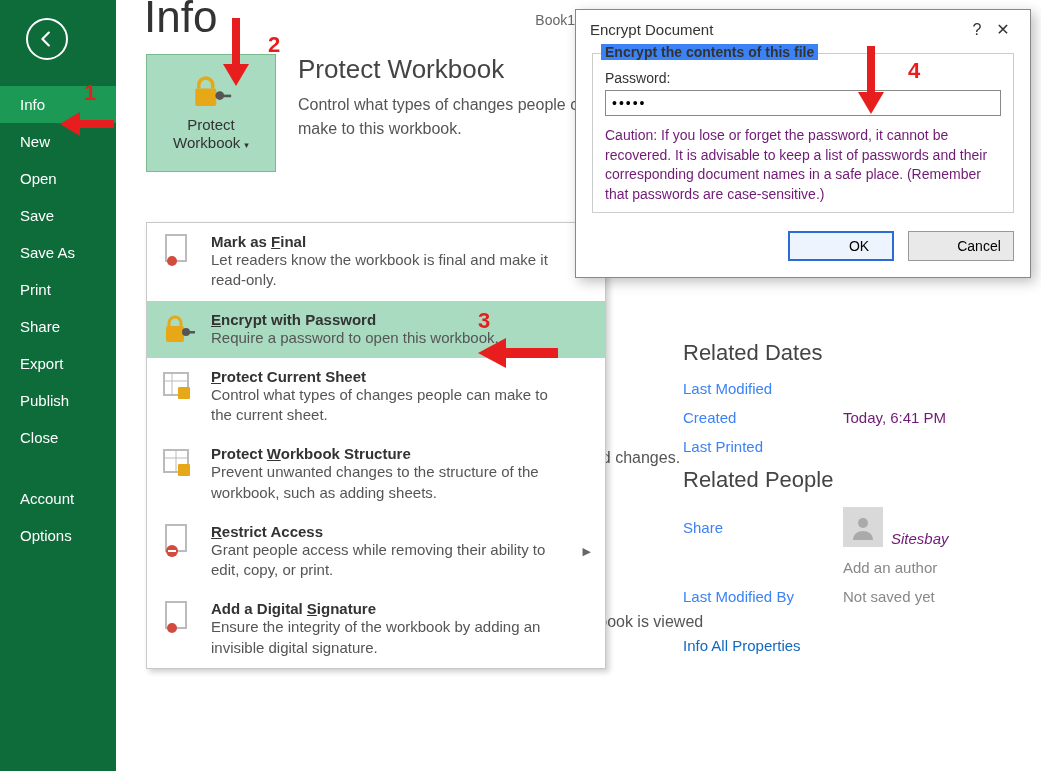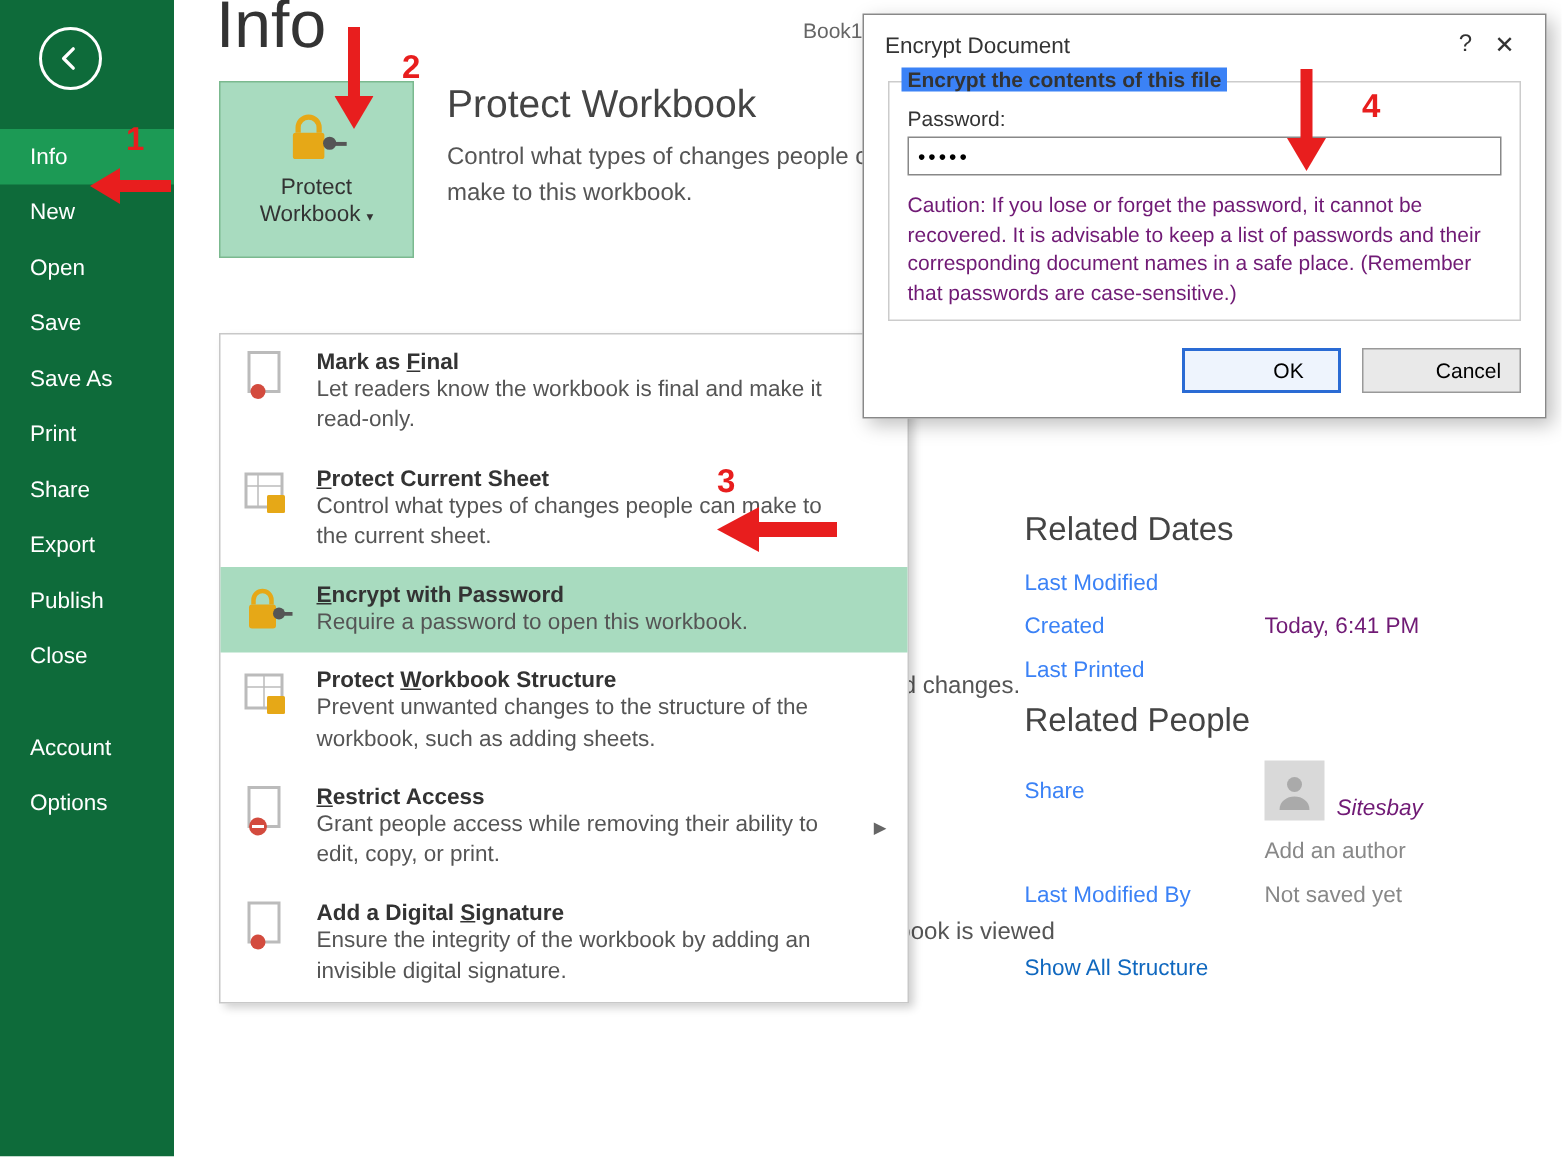--- a/index.html
+++ b/index.html
@@ -201,46 +201,46 @@
             <svg width="34" height="36" viewBox="0 0 34 36">
               <rect x="4" y="2" width="20" height="26" fill="none" stroke="#bbb" stroke-width="2"></rect>
               <circle cx="10" cy="28" r="5" fill="#d34b3e"></circle>
             </svg>
           </div>
         <div class="dd-text">
             <div class="t"><span>Mark as </span><u>F</u><span>inal</span></div>
             <div class="d">Let readers know the workbook is final and make it read-only.</div>
           </div>
       </div>
+      <div class="dd-item sel">
+        <div class="dd-icon">
+            <svg width="34" height="34" viewBox="0 0 34 34">
+              <rect x="4" y="14" width="18" height="16" rx="2" fill="#e6a817"></rect>
+              <path d="M7 14v-3a6 6 0 0 1 12 0v3" stroke="#e6a817" stroke-width="3" fill="none"></path>
+              <circle cx="24" cy="20" r="4" fill="#555"></circle>
+              <rect x="26" y="19" width="7" height="2.5" fill="#555"></rect>
+            </svg>
+          </div>
+        <div class="dd-text">
+            <div class="t"><span></span><u>E</u><span>ncrypt with Password</span></div>
+            <div class="d">Require a password to open this workbook.</div>
+          </div>
+      </div>
       <div class="dd-item">
         <div class="dd-icon">
             <svg width="34" height="34" viewBox="0 0 34 34">
               <rect x="2" y="4" width="24" height="22" fill="none" stroke="#bbb" stroke-width="2"></rect>
               <line x1="2" y1="12" x2="26" y2="12" stroke="#bbb"></line>
               <line x1="10" y1="4" x2="10" y2="26" stroke="#bbb"></line>
               <rect x="16" y="18" width="12" height="12" rx="1" fill="#e6a817"></rect>
             </svg>
           </div>
         <div class="dd-text">
             <div class="t"><span></span><u>P</u><span>rotect Current Sheet</span></div>
             <div class="d">Control what types of changes people can make to the current sheet.</div>
-          </div>
-      </div>
-      <div class="dd-item sel">
-        <div class="dd-icon">
-            <svg width="34" height="34" viewBox="0 0 34 34">
-              <rect x="4" y="14" width="18" height="16" rx="2" fill="#e6a817"></rect>
-              <path d="M7 14v-3a6 6 0 0 1 12 0v3" stroke="#e6a817" stroke-width="3" fill="none"></path>
-              <circle cx="24" cy="20" r="4" fill="#555"></circle>
-              <rect x="26" y="19" width="7" height="2.5" fill="#555"></rect>
-            </svg>
-          </div>
-        <div class="dd-text">
-            <div class="t"><span></span><u>E</u><span>ncrypt with Password</span></div>
-            <div class="d">Require a password to open this workbook.</div>
           </div>
       </div>
       <div class="dd-item">
         <div class="dd-icon">
             <svg width="34" height="34" viewBox="0 0 34 34">
               <rect x="2" y="4" width="24" height="22" fill="none" stroke="#bbb" stroke-width="2"></rect>
               <line x1="2" y1="12" x2="26" y2="12" stroke="#bbb"></line>
               <line x1="14" y1="4" x2="14" y2="26" stroke="#bbb"></line>
               <rect x="16" y="18" width="12" height="12" rx="1" fill="#e6a817"></rect>
             </svg>
@@ -306,21 +306,21 @@
         </span>
       </div>
       <div class="ri-row">
           <span class="ri-label"></span>
           <span class="muted">Add an author</span>
         </div>
       <div class="ri-row">
           <span class="ri-label">Last Modified By</span>
           <span class="ri-val muted">Not saved yet</span>
         </div>
-      <span class="link">Show All Structure</span>
+      <span class="link">Info All Properties</span>
     </div>
 
   </div>
 </div>
 
 <div class="dialog">
   <div class="dlg-title">
     <span>Encrypt Document</span>
     <span class="spacer"></span>
     <span class="q">?</span>

